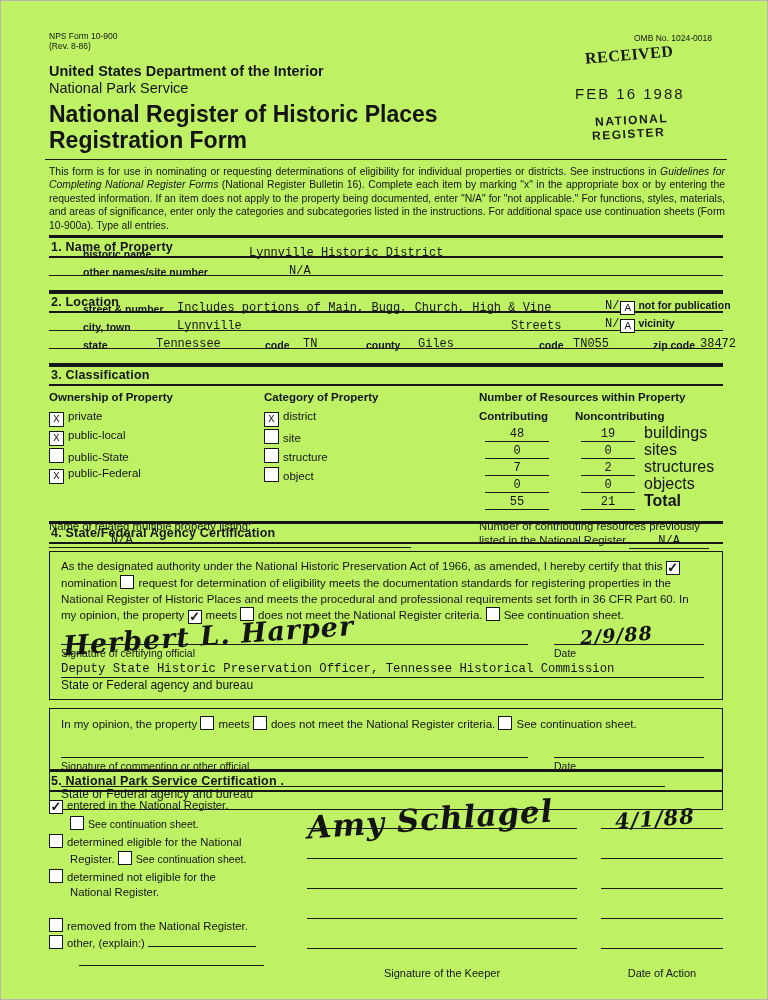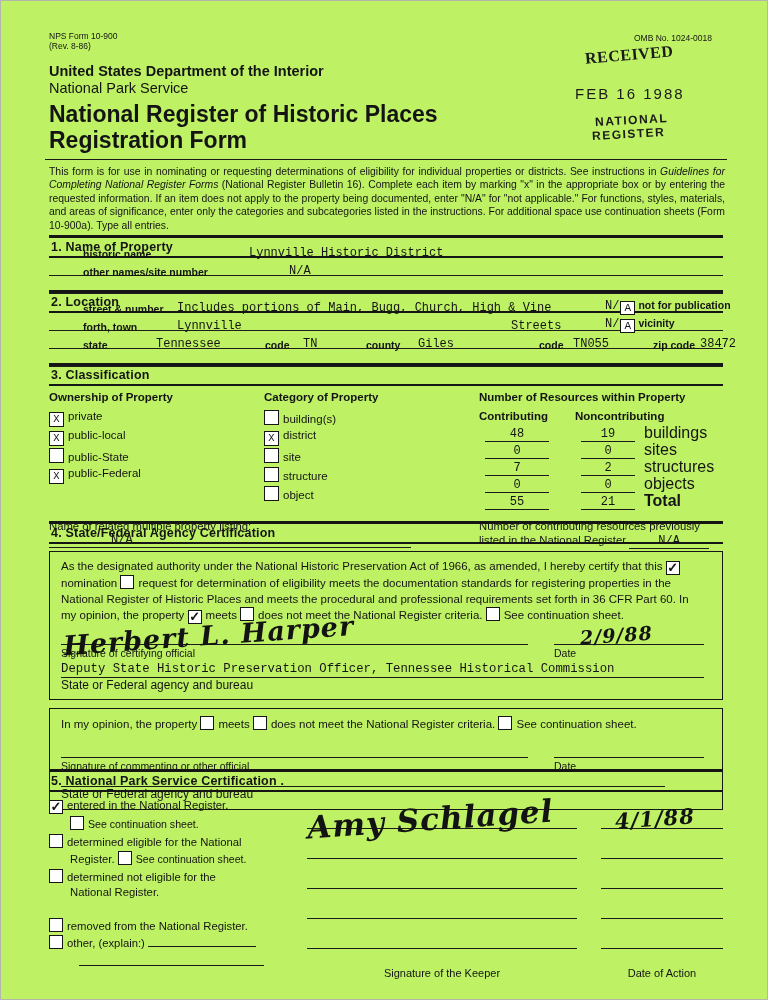--- a/index.html
+++ b/index.html
@@ -116,21 +116,21 @@
   <div class="sec" style="top:289px;">
     <div class="sec-head">2.  Location</div>
     <div class="frow">
       <span class="at flabel" style="left:2px;">street &amp; number</span>
       <span class="at tval" style="left:96px;">Includes portions of Main, Bugg, Church, High &amp; Vine</span>
       <span class="at" style="left:524px;">
         <span class="tval">N/</span><span class="cb boxA">A</span><span class="flabel">not for publication</span>
       </span>
     </div>
     <div class="frow">
-      <span class="at flabel" style="left:2px;">forth, town</span>
+      <span class="at flabel" style="left:2px;">city, town</span>
       <span class="at tval" style="left:96px;">Lynnville</span>
       <span class="at tval" style="left:430px;">Streets</span>
       <span class="at" style="left:524px;">
         <span class="tval">N/</span><span class="cb boxA">A</span><span class="flabel">vicinity</span>
       </span>
     </div>
     <div class="frow">
       <span class="at flabel" style="left:2px;">state</span>
       <span class="at tval" style="left:75px;">Tennessee</span>
       <span class="at flabel" style="left:184px;">code</span>
@@ -149,21 +149,20 @@
     <div class="cols">
       <div style="width:215px;">
         <div class="colhead">Ownership of Property</div>
         <div class="opt"><span class="cb">X</span><span>private</span></div>
         <div class="opt"><span class="cb">X</span><span>public-local</span></div>
         <div class="opt"><span class="cb"></span><span>public-State</span></div>
         <div class="opt"><span class="cb">X</span><span>public-Federal</span></div>
       </div>
       <div style="width:215px;">
         <div class="colhead">Category of Property</div>
-        <div class="opt"><span class="cb"></span><span>building(s)</span></div>
         <div class="opt"><span class="cb">X</span><span>district</span></div>
         <div class="opt"><span class="cb"></span><span>site</span></div>
         <div class="opt"><span class="cb"></span><span>structure</span></div>
         <div class="opt"><span class="cb"></span><span>object</span></div>
       </div>
       <div style="flex:1;">
         <div class="colhead">Number of Resources within Property</div>
         <div style="display:flex; font-weight:bold; margin-bottom:3px;">
           <span style="width:96px;">Contributing</span>
           <span>Noncontributing</span>

